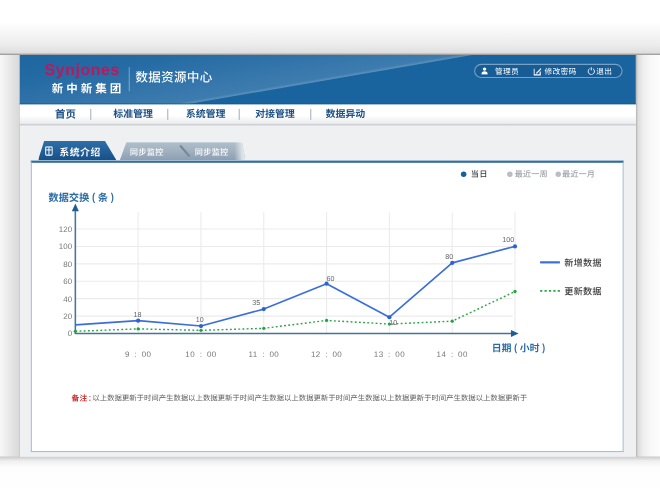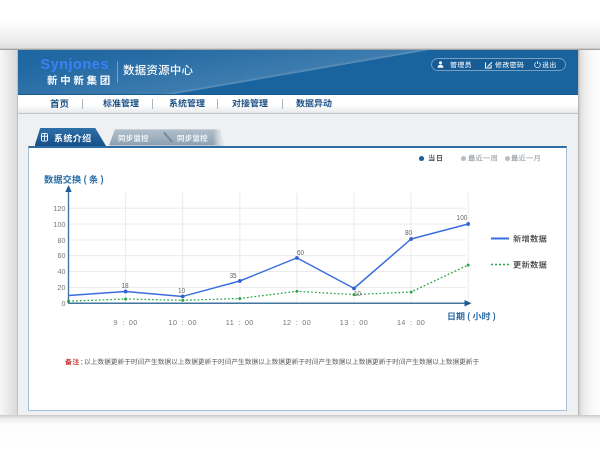--- a/index.html
+++ b/index.html
@@ -114,21 +114,21 @@
     <div class="abs nsep" style="left:199px"></div>
     <div class="abs nsep" style="left:264px"></div>
     <div class="abs tab" id="tab1"></div>
     <div class="abs" id="tabband"></div>
     <div class="abs" id="tabsep"></div>
     <div class="abs" id="panel"></div>
     <div class="abs dot" style="left:400.5px;top:105.5px;background:#1b5e97"></div>
     <div class="abs dot" style="left:443px;top:105.5px;background:#babec2"></div>
     <div class="abs dot" style="left:487px;top:105.5px;background:#babec2"></div>
   </div>
-<div style="position:absolute;left:40.5px;top:56px;color:#3b82f6;font-weight:bold;font-size:14.5px;letter-spacing:0.5px;font-family:'Liberation Sans',sans-serif">Synjones</div>
+<div style="position:absolute;left:40.5px;top:56px;color:#be185d;font-weight:bold;font-size:14.5px;letter-spacing:0.5px;font-family:'Liberation Sans',sans-serif">Synjones</div>
 <svg style="position:absolute;left:0;top:0" width="600" height="450" font-family="Liberation Sans, sans-serif">
     <line x1="68.5" y1="287.4" x2="466" y2="287.4" stroke="#ebebeb" stroke-width="1"></line>
     <line x1="68.5" y1="271.5" x2="466" y2="271.5" stroke="#ebebeb" stroke-width="1"></line>
     <line x1="68.5" y1="255.7" x2="466" y2="255.7" stroke="#ebebeb" stroke-width="1"></line>
     <line x1="68.5" y1="239.9" x2="466" y2="239.9" stroke="#ebebeb" stroke-width="1"></line>
     <line x1="68.5" y1="224.1" x2="466" y2="224.1" stroke="#ebebeb" stroke-width="1"></line>
     <line x1="68.5" y1="208.2" x2="466" y2="208.2" stroke="#ebebeb" stroke-width="1"></line>
     <line x1="125.6" y1="193" x2="125.6" y2="303" stroke="#ebebeb" stroke-width="1"></line>
     <line x1="182.7" y1="193" x2="182.7" y2="303" stroke="#ebebeb" stroke-width="1"></line>
     <line x1="239.8" y1="193" x2="239.8" y2="303" stroke="#ebebeb" stroke-width="1"></line>

